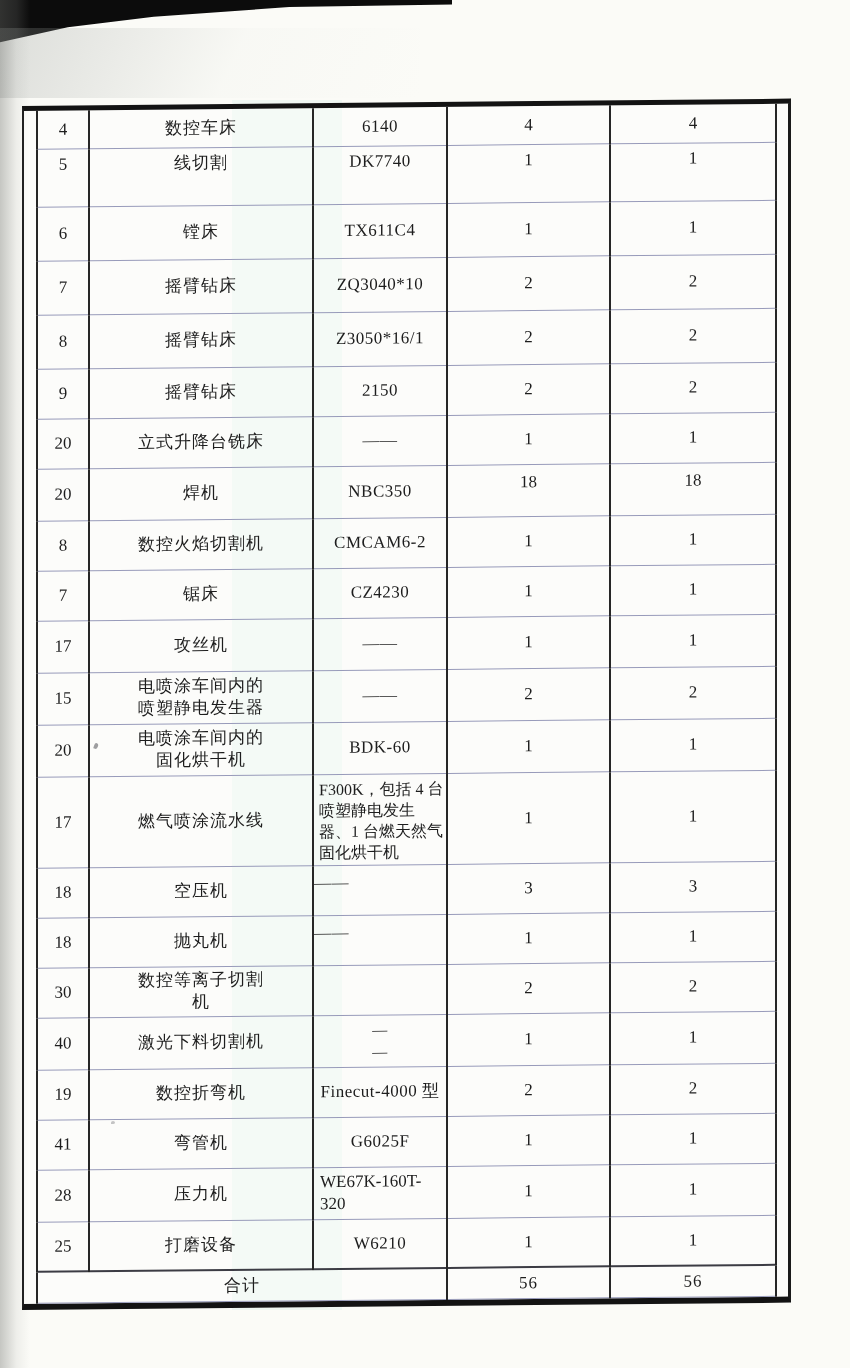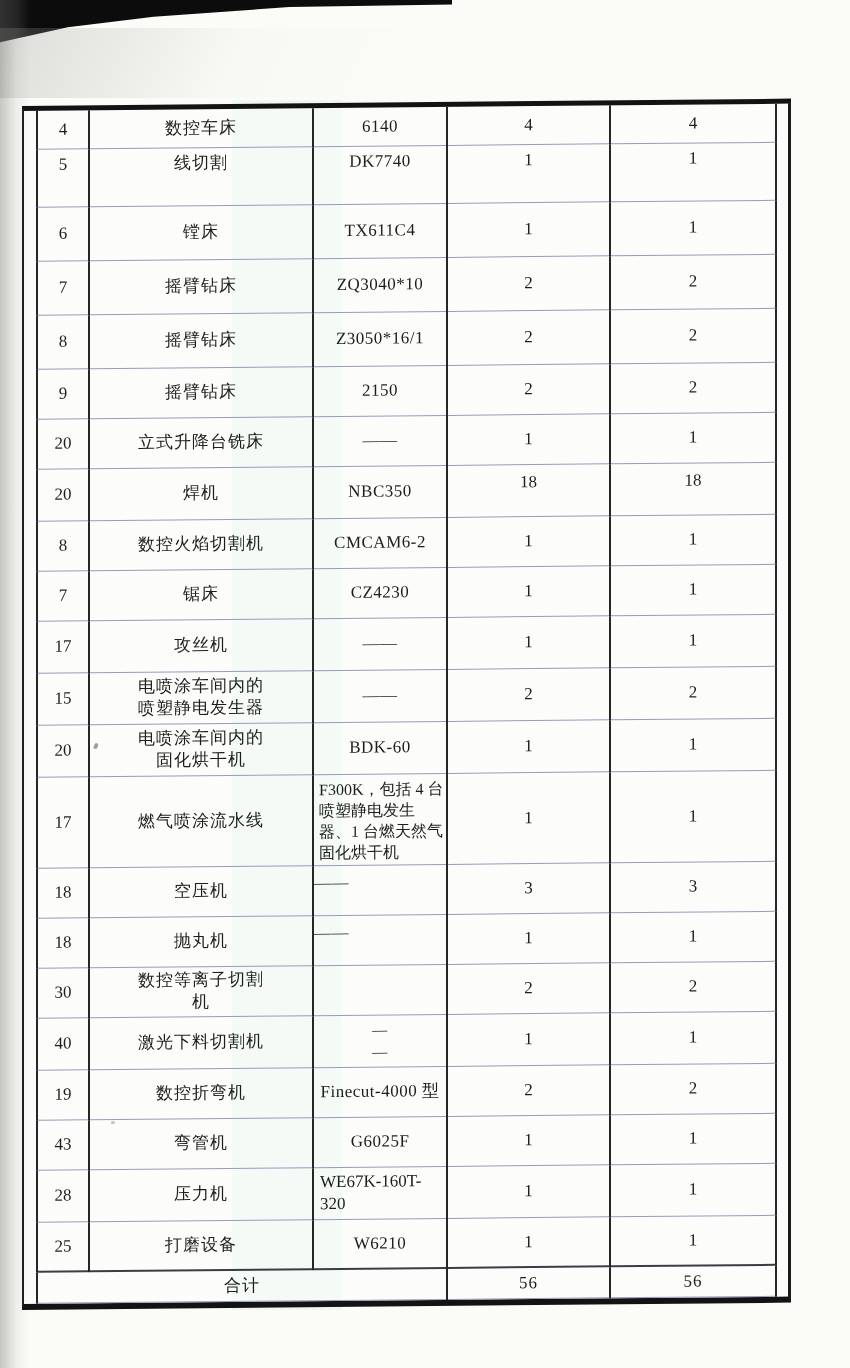--- a/index.html
+++ b/index.html
@@ -288,21 +288,21 @@
 
   <tr>
     <td class="c-no">19</td>
     <td class="c-name">数控折弯机</td>
     <td class="c-model">Finecut-4000 型</td>
     <td class="c-qty">2</td>
     <td class="c-qty">2</td>
   </tr>
 
   <tr>
-    <td class="c-no">43</td>
+    <td class="c-no">41</td>
     <td class="c-name">弯管机</td>
     <td class="c-model">G6025F</td>
     <td class="c-qty">1</td>
     <td class="c-qty">1</td>
   </tr>
 
   <tr>
     <td class="c-no">28</td>
     <td class="c-name">压力机</td>
     <td class="c-model">WE67K-160T-320</td>

